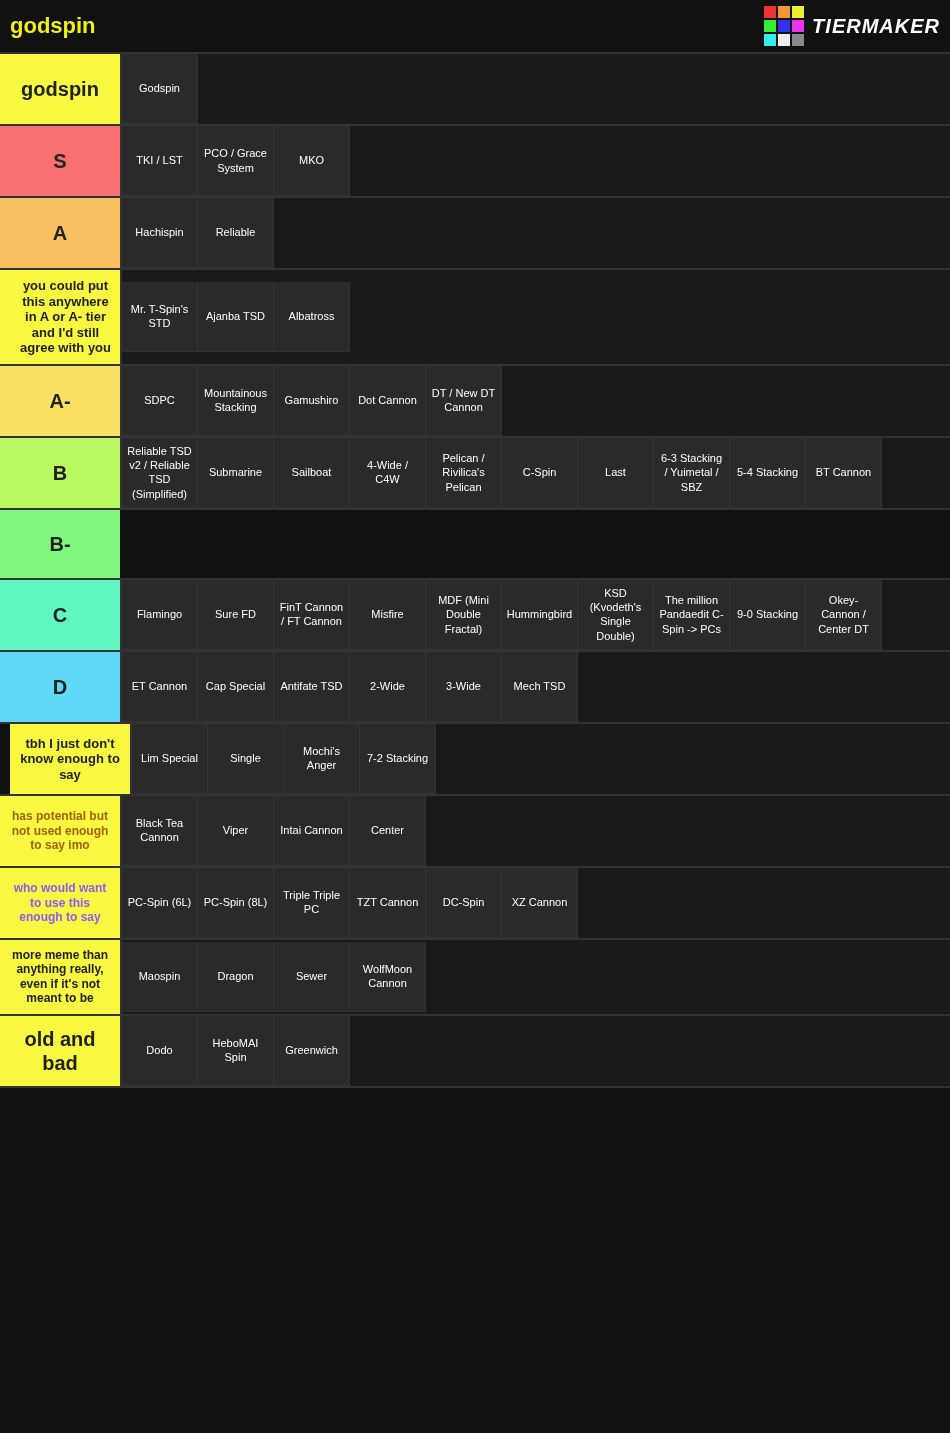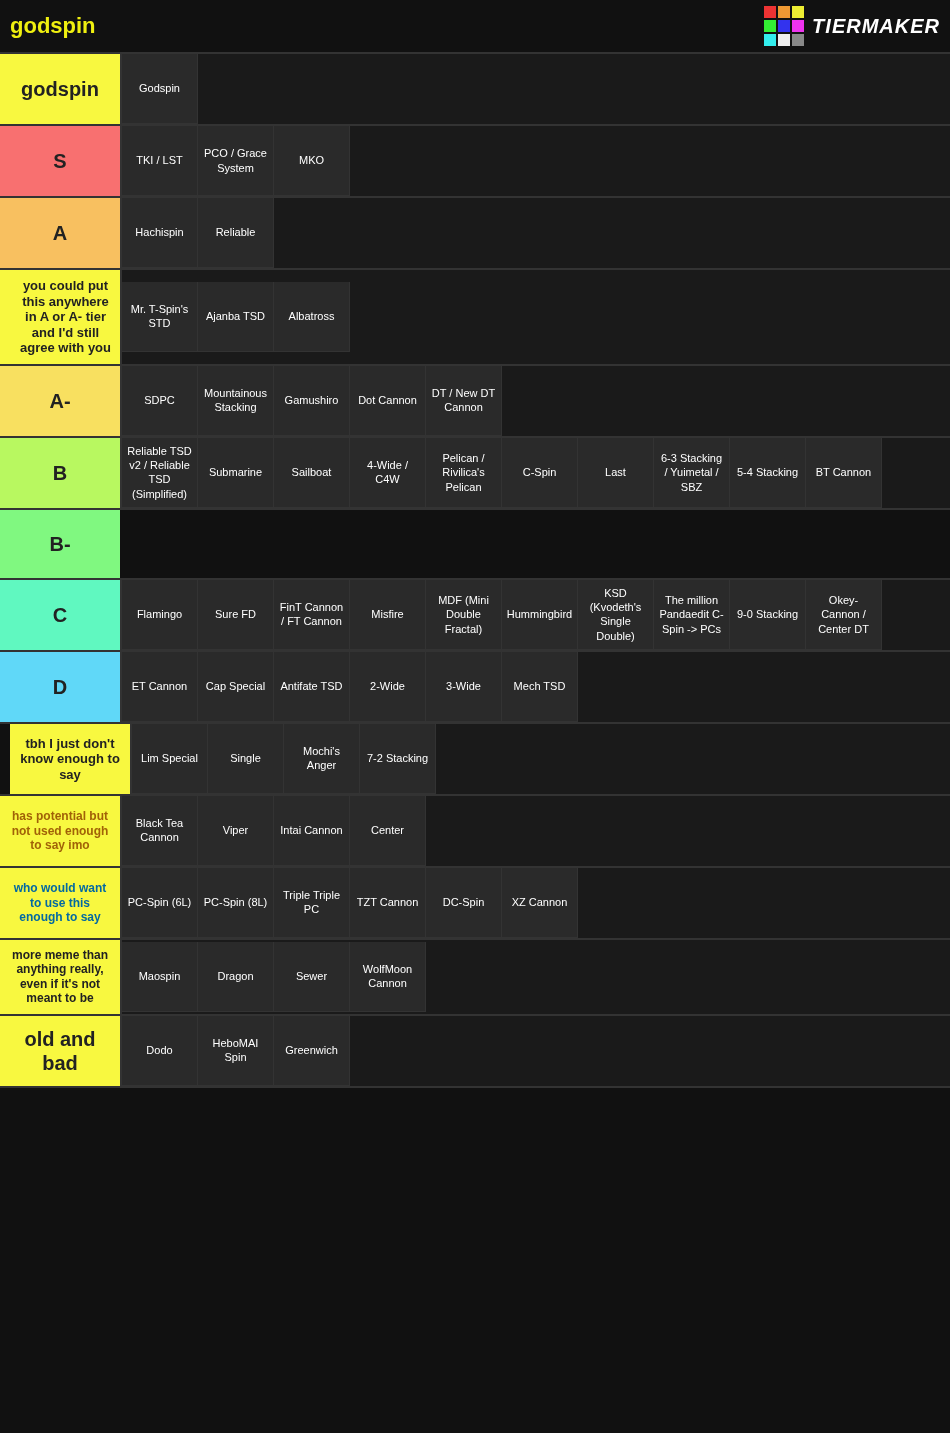--- a/index.html
+++ b/index.html
@@ -90,21 +90,21 @@
     .tier-s { background: #f87070; color: #222; }
     .tier-a-note { background: #f8f840; color: #222; font-size: 13px; padding-left: 19px; }
     .tier-a { background: #f8c060; color: #222; }
     .tier-a-minus { background: #f8e060; color: #222; }
     .tier-b { background: #b8f860; color: #222; }
     .tier-b-minus { background: #80f880; color: #222; }
     .tier-c { background: #60f8c0; color: #222; }
     .tier-d { background: #60d8f8; color: #222; }
     .tier-idk { background: #f8f840; color: #222; font-size: 13px; margin-left: 10px; }
     .tier-potential { background: #f8f840; color: #a16207; font-size: 12px; }
-    .tier-who { background: #f8f840; color: #0369a1; font-size: 12px; }
+    .tier-who { background: #f8f840; color: #8b5cf6; font-size: 12px; }
     .tier-old { background: #f8f840; color: #222; }
     .tier-meme { background: #f8f840; color: #222; font-size: 12px; }
   </style>
 </head>
 <body>
 
 <div>
 
   <div class="header-row">
     <div class="header-title">godspin</div>

